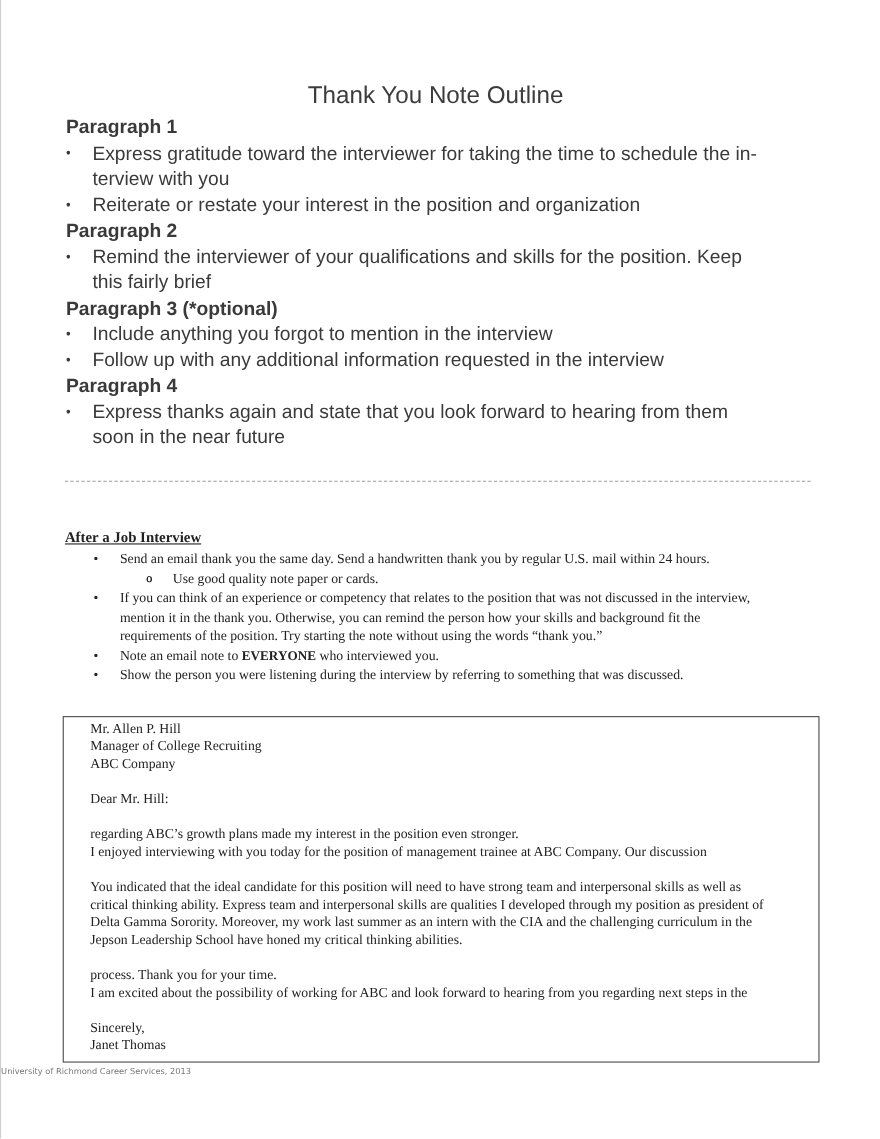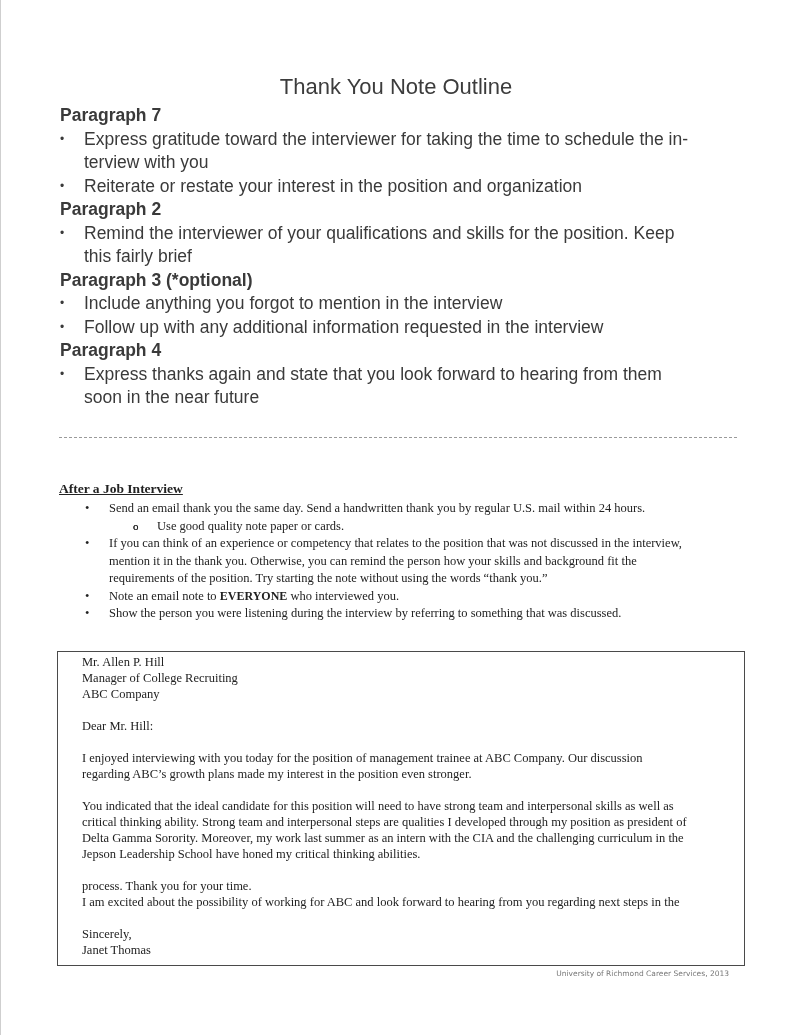--- a/index.html
+++ b/index.html
@@ -33,32 +33,32 @@
     .sub .mk { position: absolute; left: 74px; top: 0; font-size: 11px; }
 
     .letter-box {
       position: absolute; left: 56px; top: 651px; width: 688px; height: 315px;
       border: 1.5px solid #4a4a4a; box-sizing: border-box;
     }
     .letter { position: absolute; left: 24px; top: 2px; width: 650px; font-size: 12.5px; line-height: 16px; }
     .letter .gap { height: 16px; }
 
     .footer {
-      position: absolute; left: 0; width: 728px; top: 969px; text-align: right;
+      position: absolute; left: 0; width: 728px; top: 969px; text-align: left;
       font-family: "DejaVu Sans", sans-serif; font-size: 7.5px; color: #777;
     }
   </style>
 </head>
 <body>
 
 <div class="title sans">Thank You Note Outline</div>
 
 <div class="outline sans">
 
-  <div class="para-head">Paragraph 7</div>
+  <div class="para-head">Paragraph 1</div>
   <div class="bul">
     <span class="dot">•</span>
     <span class="txt">Express gratitude toward the interviewer for taking the time to schedule the in-</span>
     <span class="txt">terview with you</span>
   </div>
   <div class="bul">
     <span class="dot">•</span>
     <span class="txt">Reiterate or restate your interest in the position and organization</span>
   </div>
 
@@ -121,27 +121,27 @@
 
 <div class="letter-box">
   <div class="letter serif">
     <div>Mr. Allen P. Hill</div>
     <div>Manager of College Recruiting</div>
     <div>ABC Company</div>
     <div class="gap"></div>
     <div>Dear Mr. Hill:</div>
     <div class="gap"></div>
     <div>
+      <div>regarding ABC’s growth plans made my interest in the position even stronger.</div>
       <div>I enjoyed interviewing with you today for the position of management trainee at ABC Company.  Our discussion</div>
-      <div>regarding ABC’s growth plans made my interest in the position even stronger.</div>
     </div>
     <div class="gap"></div>
     <div>
       <div>You indicated that the ideal candidate for this position will need to have strong team and interpersonal skills as well as</div>
-      <div>critical thinking ability.  Strong team and interpersonal steps are qualities I developed through my position as president of</div>
+      <div>critical thinking ability.  Express team and interpersonal skills are qualities I developed through my position as president of</div>
       <div>Delta Gamma Sorority.  Moreover, my work last summer as an intern with the CIA and the challenging curriculum in the</div>
       <div>Jepson Leadership School have honed my critical thinking abilities.</div>
     </div>
     <div class="gap"></div>
     <div>
       <div>process.  Thank you for your time.</div>
       <div>I am excited about the possibility of working for ABC and look forward to hearing from you regarding next steps in the</div>
     </div>
     <div class="gap"></div>
     <div>Sincerely,</div>

